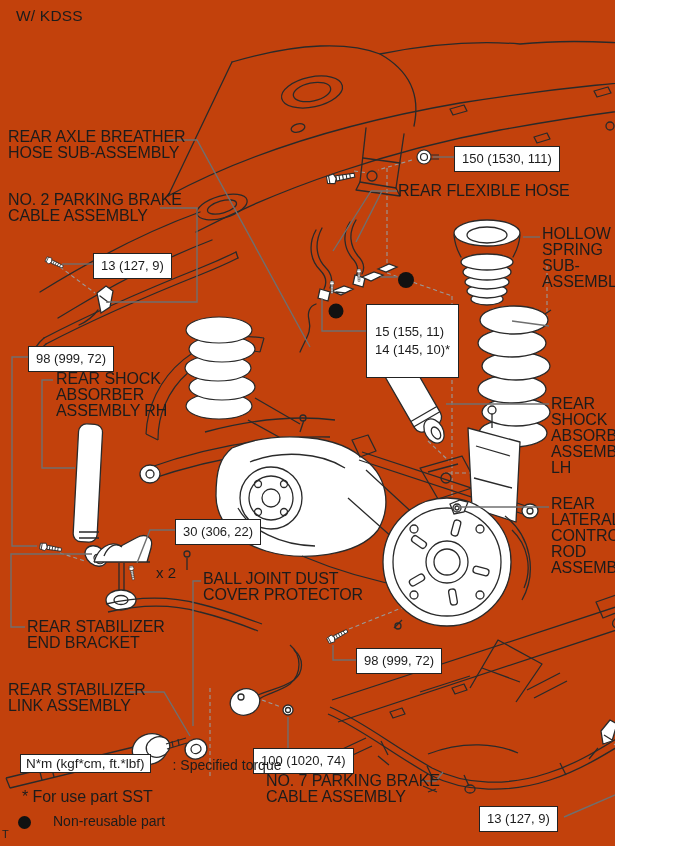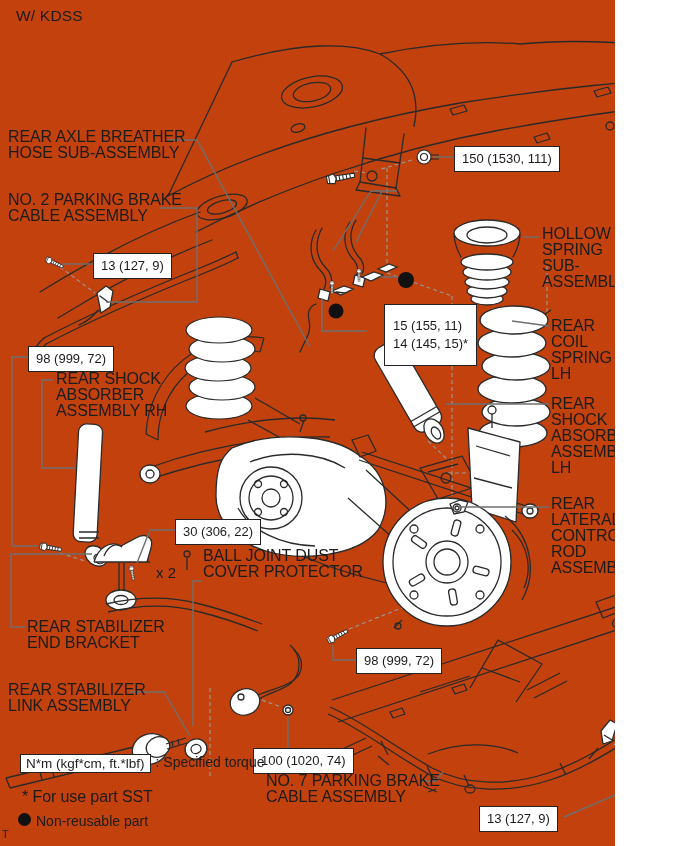--- a/index.html
+++ b/index.html
@@ -4,23 +4,23 @@
 <style>
   html,body{margin:0;padding:0;background:#ffffff;}
   .stage{position:relative;width:615px;height:846px;background:#c2410c;overflow:hidden;
          font-family:"Liberation Sans","DejaVu Sans",sans-serif;color:#1c1c1c;}
   .art{position:absolute;left:0;top:0;}
   .lbl{position:absolute;font-size:16px;line-height:16px;letter-spacing:-0.1px;
        white-space:pre-line;color:#1c1c1c;}
   .title{position:absolute;font-size:15.5px;letter-spacing:0.2px;color:#1c1c1c;}
   .tbox{position:absolute;border:1.5px solid #222;background:#fff;font-size:13px;
         line-height:16px;padding:4px 7px;white-space:pre;color:#1c1c1c;}
-  .tbox.two{line-height:18px;padding:12px 8px;margin-left:18px;}
+  .tbox.two{line-height:18px;padding:18px 8px;}
   .qty{position:absolute;font-size:15px;color:#1c1c1c;margin-left:16px;}
-  .legend-row{position:absolute;display:flex;align-items:flex-start;gap:5px;font-size:14px;}
+  .legend-row{position:absolute;display:flex;align-items:flex-end;gap:22px;font-size:14px;}
   .ubox{border:1.5px solid #222;padding:1px 5px;font-size:13.5px;background:#fff;white-space:pre;}
   .dot{display:inline-block;width:13px;height:13px;border-radius:50%;background:#111;}
   .pagemark{position:absolute;font-size:11px;color:#222;}
 </style>
 </head>
 <body>
 
 <div class="stage">
 
 <svg class="art" width="689" height="846" viewBox="0 0 689 846">
@@ -276,45 +276,44 @@
     <path d="M564,817 L652,779"></path>
   </g>
 </svg>
 
 <div class="title" style="left:16px;top:7px">W/ KDSS</div>
 
 <div class="lbl" style="left:8px;top:129px">REAR AXLE BREATHER
 HOSE SUB-ASSEMBLY</div>
 <div class="lbl" style="left:8px;top:192px">NO. 2 PARKING BRAKE
 CABLE ASSEMBLY</div>
+<div class="lbl" style="left:398px;top:183px">REAR FLEXIBLE HOSE</div>
 <div class="lbl" style="left:542px;top:226px">HOLLOW SPRING
 SUB-ASSEMBLY</div>
-<div class="lbl" style="left:551px;top:318px">REAR COIL
-SPRING LH</div>
 <div class="lbl" style="left:56px;top:371px">REAR SHOCK
 ABSORBER
 ASSEMBLY RH</div>
 <div class="lbl" style="left:551px;top:396px">REAR SHOCK
 ABSORBER
 ASSEMBLY LH</div>
 <div class="lbl" style="left:551px;top:496px">REAR LATERAL
 CONTROL ROD
 ASSEMBLY</div>
-<div class="lbl" style="left:203px;top:548px">BALL JOINT DUST
+<div class="lbl" style="left:203px;top:571px">BALL JOINT DUST
 COVER PROTECTOR</div>
 <div class="lbl" style="left:27px;top:619px">REAR STABILIZER
 END BRACKET</div>
 <div class="lbl" style="left:8px;top:682px">REAR STABILIZER
 LINK ASSEMBLY</div>
 <div class="lbl" style="left:266px;top:773px">NO. 7 PARKING BRAKE
 CABLE ASSEMBLY</div>
 
 <div class="tbox" style="left:454px;top:146px">150 (1530, 111)</div>
 <div class="tbox" style="left:93px;top:253px">13 (127, 9)</div>
-<div class="tbox two" style="left:366px;top:304px"><span>15 (155, 11)</span><br><span>14 (145, 15)*</span></div>
+<div class="tbox two" style="left:366px;top:304px"><span>15 (155, 11)</span><br><span>14 (145, 10)*</span></div>
 <div class="tbox" style="left:28px;top:346px">98 (999, 72)</div>
 <div class="tbox" style="left:175px;top:519px">30 (306, 22)</div>
 <div class="qty" style="left:140px;top:564px">x 2</div>
 <div class="tbox" style="left:356px;top:648px">98 (999, 72)</div>
 <div class="tbox" style="left:253px;top:748px">100 (1020, 74)</div>
 <div class="tbox" style="left:479px;top:806px">13 (127, 9)</div>
 
 <div class="legend-row" style="left:20px;top:754px">
   <span class="ubox">N*m (kgf*cm, ft.*lbf)</span>
   <span>: Specified torque</span>

